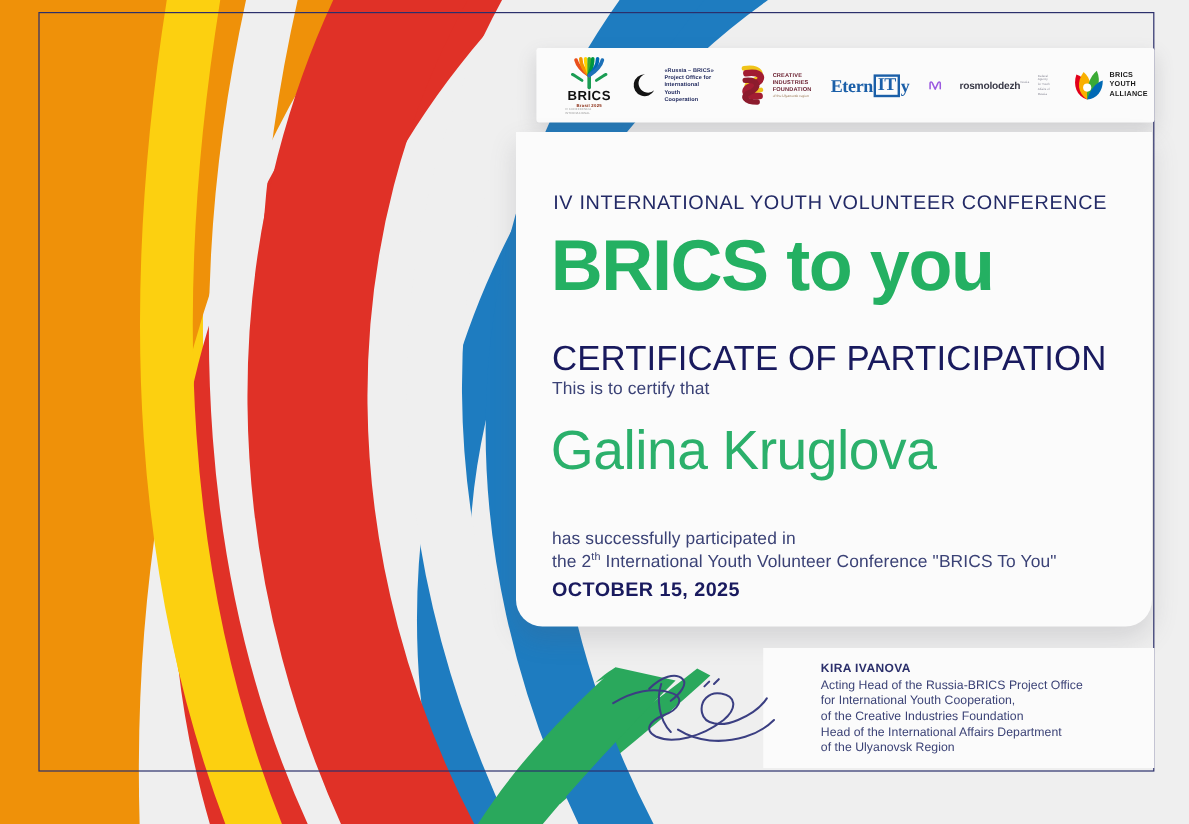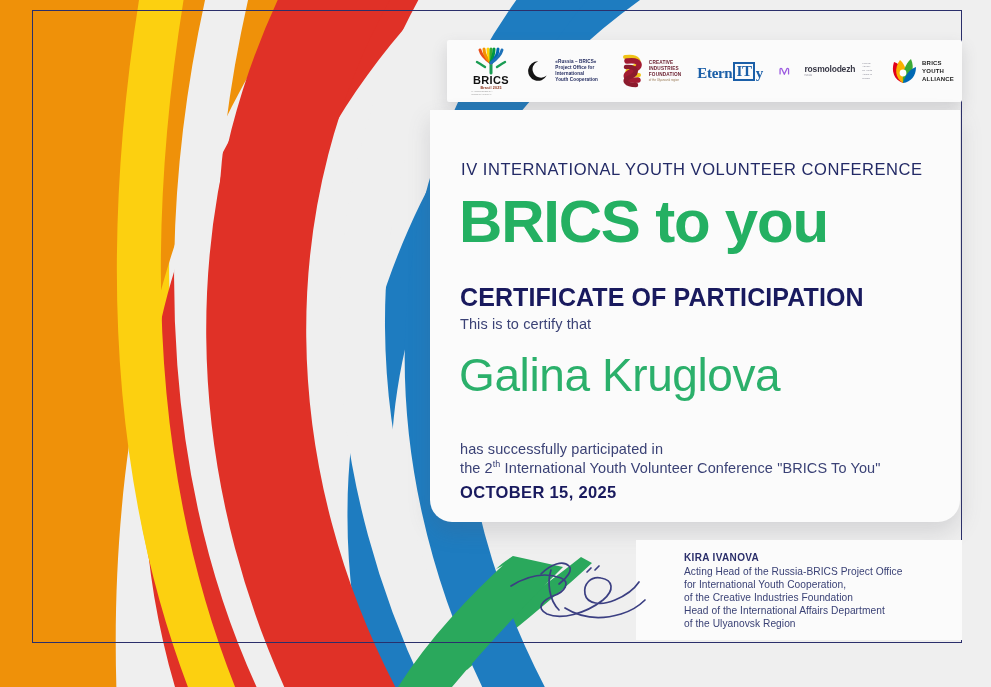--- a/index.html
+++ b/index.html
@@ -52,21 +52,21 @@
     font-size:16.5px;color:#232a66;letter-spacing:.55px;
     position:absolute;left:461px;top:160px;font-weight:normal;
   }
   .bigtitle{
     position:absolute;left:459px;top:192px;
     font-size:60px;line-height:1;font-weight:bold;color:#24b062;
     letter-spacing:-1.2px;
   }
   .certof{
     position:absolute;left:460px;top:283px;
-    font-size:25px;font-weight:bold;color:#191a5e;letter-spacing:.1px;
+    font-size:29px;font-weight:normal;color:#191a5e;letter-spacing:.1px;
   }
   .certify{
     position:absolute;left:460px;top:316px;
     font-size:14.5px;color:#3b4276;font-weight:normal;letter-spacing:.1px;
   }
   .recipient{
     position:absolute;left:459px;top:352px;
     font-size:46px;color:#2bb06b;font-weight:normal;letter-spacing:-.4px;line-height:1;
   }
   .part1{
@@ -205,21 +205,21 @@
     <div class="lg" style="margin-left:16px;align-items:flex-end;font-family:Liberation Serif, serif;">
       <span class="etern">Etern</span>
         <span class="etern" style="border:2px solid #1b5fa8;padding:0 1px;margin:0 1px;">IT</span>
         <span class="etern">y</span>
     </div>
 
     <div class="lg" style="margin-left:16px;gap:3px;">
       <svg width="15" height="15" viewBox="0 0 15 15">
         <path d="M1.5 11 L1.5 4.5 C1.5 2.5 4 2.5 4.5 5 L7.5 11.5 L10.5 5 C11 2.5 13.5 2.5 13.5 4.5 L13.5 11" stroke="#9b59e0" stroke-width="1.8" fill="none" stroke-linecap="round" stroke-linejoin="round"></path>
       </svg>
-      <div style="display:flex;flex-direction:column;margin-left:12px;">
+      <div style="display:flex;flex-direction:row;margin-left:12px;">
         <div class="ros-w">rosmolodezh</div>
         <div class="ros-s">russia</div>
       </div>
       <div style="display:flex;flex-direction:column;margin-left:4px;">
         <div class="ros-min">Federal Agency</div>
         <div class="ros-min">for Youth</div>
         <div class="ros-min">Affairs of Russia</div>
       </div>
     </div>
 

